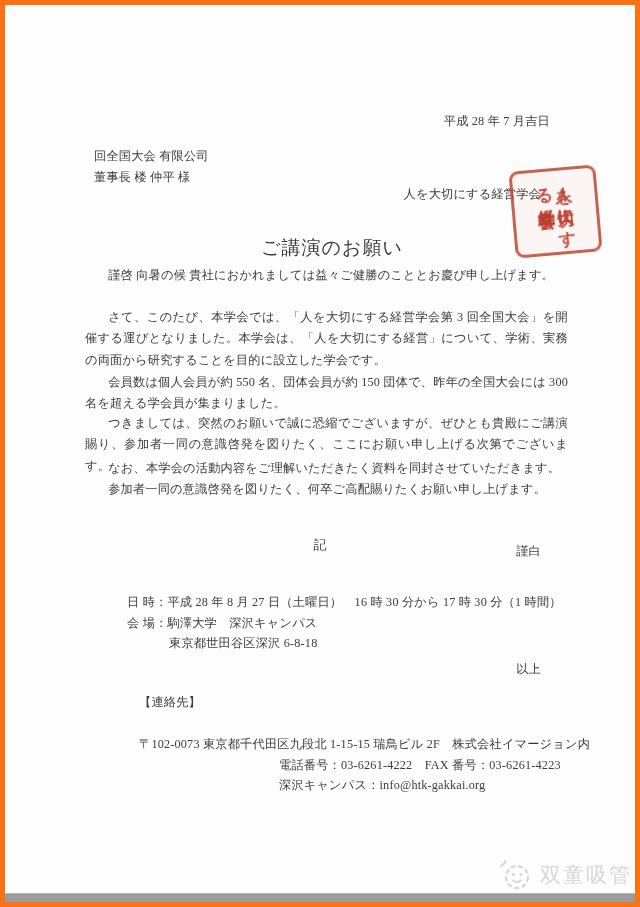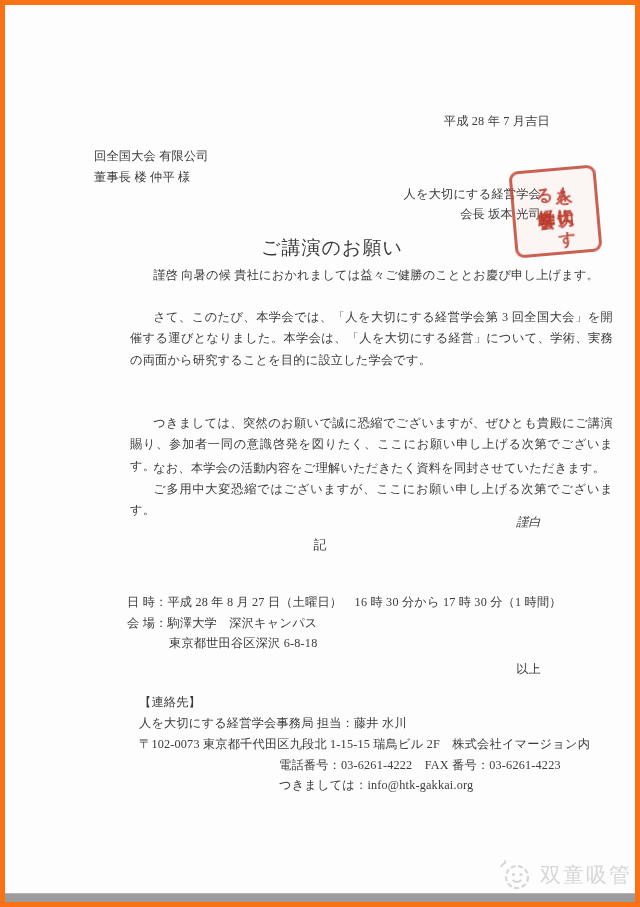--- a/index.html
+++ b/index.html
@@ -9,21 +9,21 @@
     margin: 0 auto;
     background: #fdfdfd;
     border: 5px solid #f97316;
     box-sizing: border-box;
     font-family: "Liberation Serif", "DejaVu Serif", serif;
     color: #3b3b3b;
     overflow: hidden;
   }
   .abs { position: absolute; }
   .t { font-size: 12.2px; line-height: 21.3px; letter-spacing: 0.2px; }
-  .para { left: 80px; width: 483px; text-indent: 1.9em; text-align: justify; margin-left: 45px; }
+  .para { left: 80px; width: 483px; text-indent: 1.9em; text-align: justify; }
   .right-block { right: 94px; text-align: right; }
 
   .doc-title { left: 12px; width: 100%; text-align: center; font-size: 19px; letter-spacing: 1px; }
   .ki { left: 0; width: 100%; text-align: center; font-size: 13px; }
 
   
   .seal {
     top: 163px; left: 507px;
     width: 87px; height: 87px;
     border: 3.5px solid rgba(191,70,54,0.85);
@@ -68,55 +68,54 @@
     <div class="abs" style="position:static; text-align:right; width:545px;">平成 28 年 7 月吉日</div>
   </div>
 
   <div class="abs t" style="top:141px; left:89px;">
     <div>回全国大会 有限公司</div>
     <div>董事長 楼 仲平 様</div>
   </div>
 
   <div class="abs t right-block" style="top:179px; line-height:20px;">
     <div>人を大切にする経営学会</div>
-    <div>会長 坂本 光司</div>
   </div>
 
   <div class="abs seal">
     <div class="seal-text">人を大切にする経営学会</div>
   </div>
 
   <div class="abs doc-title" style="top:230px;">ご講演のお願い</div>
 
   <div class="abs t para" style="top:260px;">謹啓 向暑の候 貴社におかれましては益々ご健勝のこととお慶び申し上げます。</div>
 
   <div class="abs t para" style="top:302px;">さて、このたび、本学会では、「人を大切にする経営学会第 3 回全国大会」を開催する運びとなりました。本学会は、「人を大切にする経営」について、学術、実務の両面から研究することを目的に設立した学会です。</div>
 
+  <div class="abs t para" style="top:367px;">会員数は個人会員が約 550 名、団体会員が約 150 団体で、昨年の全国大会には 300 名を超える学会員が集まりました。</div>
 
   <div class="abs t para" style="top:408px;">つきましては、突然のお願いで誠に恐縮でございますが、ぜひとも貴殿にご講演賜り、参加者一同の意識啓発を図りたく、ここにお願い申し上げる次第でございます。</div>
 
   <div class="abs t para" style="top:453px;">なお、本学会の活動内容をご理解いただきたく資料を同封させていただきます。</div>
 
-  <div class="abs t para" style="top:474px;">ご多用中大変恐縮ではございますが、ここにお願い申し上げる次第でございます。</div>
+  <div class="abs t para" style="top:474px;">参加者一同の意識啓発を図りたく、何卒ご高配賜りたくお願い申し上げます。</div>
 
-  <div class="abs t right-block" style="top:507px;font-style:italic;">謹白</div>
+  <div class="abs t right-block" style="top:536px;">謹白</div>
 
   <div class="abs ki" style="top:531px;">記</div>
 
   <div class="abs t" style="top:587px; left:122px;">日 時：平成 28 年 8 月 27 日（土曜日）　16 時 30 分から 17 時 30 分（1 時間）</div>
   <div class="abs t" style="top:608px; left:122px;">会 場：駒澤大学　深沢キャンパス</div>
   <div class="abs t" style="top:628px; left:164px;">東京都世田谷区深沢 6-8-18</div>
 
   <div class="abs t right-block" style="top:654px;">以上</div>
 
   <div class="abs t" style="top:687px; left:134px;">【連絡先】</div>
-  <div class="abs t" style="top:708px; left:134px;">人を大切にする経営学会事務局 担当：藤井 水川</div>
   <div class="abs t" style="top:729px; left:134px;">〒102-0073 東京都千代田区九段北 1-15-15 瑞鳥ビル 2F　株式会社イマージョン内</div>
   <div class="abs t" style="top:750px; left:274px;">電話番号：03-6261-4222　FAX 番号：03-6261-4223</div>
-  <div class="abs t" style="top:770px; left:274px;">つきましては：info@htk-gakkai.org</div>
+  <div class="abs t" style="top:770px; left:274px;">深沢キャンパス：info@htk-gakkai.org</div>
 
   <div class="abs wm">
     <span style="display:inline-block; line-height:0;">
       <svg width="36" height="32" viewBox="0 0 36 32">
         <circle cx="20" cy="18" r="11" fill="none" stroke="#d7d7d7" stroke-width="2.2" stroke-dasharray="5 2.5"></circle>
         <circle cx="16.5" cy="15.5" r="1.6" fill="#d7d7d7"></circle>
         <circle cx="24" cy="15.5" r="1.6" fill="#d7d7d7"></circle>
         <path d="M15.5 21 q 4.5 4 9 0" fill="none" stroke="#d7d7d7" stroke-width="2"></path>
         <path d="M4 8 q 2 -4 5 -4" fill="none" stroke="#d7d7d7" stroke-width="2"></path>
         <circle cx="8" cy="2.5" r="1.3" fill="#d7d7d7"></circle>

